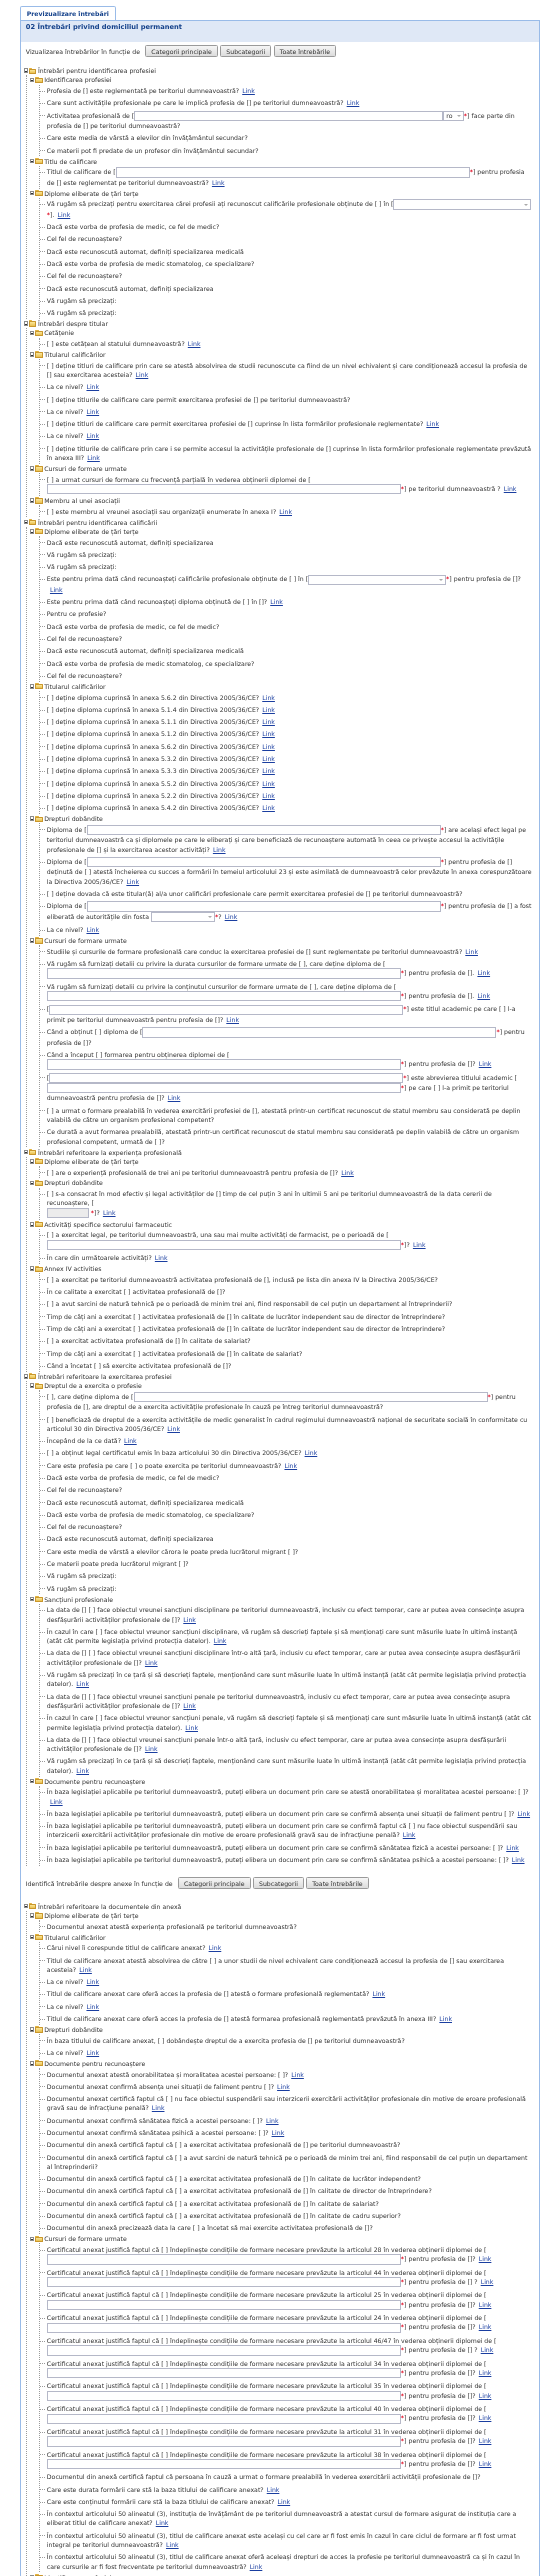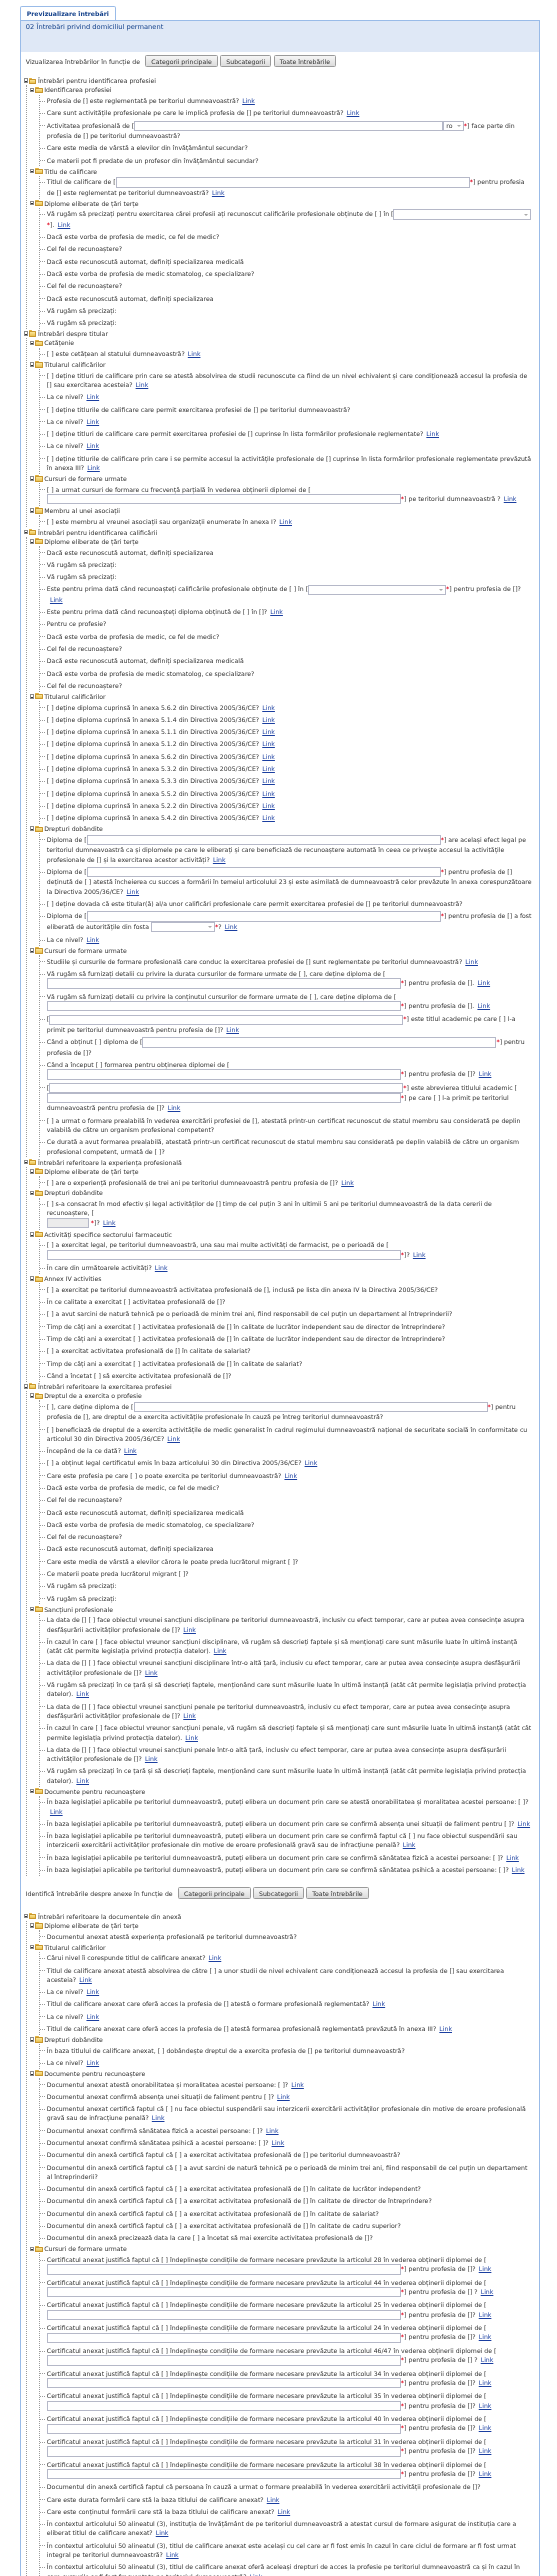--- a/index.html
+++ b/index.html
@@ -1,21 +1,21 @@
 <!DOCTYPE html>
 <html style="font-size:8.2px"><head>
 <meta charset="utf-8">
 <style>
   html, body { margin: 0; padding: 0; background: #ffffff; }
   body { width: 557px; font-family: "DejaVu Sans", "Liberation Sans", sans-serif; font-size: 6.2px; color: #333333; }
   .page { padding: 6.2px 17px 10.3px 19.6px; }
   .tab-strip { height: 13.4px; position: relative; }
   .tab { position: absolute; left: 0; top: 0; height: 13px; padding: 0 6.2px; border: 0.5px solid #99bbe8; border-bottom: none; border-radius: 2.1px 2.1px 0 0; background: #ffffff; line-height: 13.4px; font-weight: bold; color: #15428b; font-size: 6.2px; z-index: 2; }
   .panel { border: 0.5px solid #99bbe8; background: #fff; padding: 0 0 7.2px 0; }
-  .panel-header { background: #dfe8f6; height: 31px; line-height: 13px; padding-left: 5.2px; font-weight: normal; color: #15428b; font-size: 6.7px; }
+  .panel-header { background: #dfe8f6; height: 21px; line-height: 13px; padding-left: 5.2px; font-weight: bold; color: #15428b; font-size: 6.7px; }
   .view-bar { padding: 3.6px 5.2px; display: flex; align-items: center; gap: 2.1px; font-size: 6.2px; }
   .view-bar .lbl { margin-right: 3.1px; }
   .btn { font-family: "DejaVu Sans", "Liberation Sans", sans-serif; font-size: 6.2px; color: #333; background: linear-gradient(#f6f6f6, #dcdcdc); border: 0.5px solid #9a9a9a; border-radius: 1.5px; padding: 1.5px 5.2px; height: 12px; cursor: pointer; }
   .tree { padding: 5.2px 5.2px 0 3.1px; }
   .node { position: relative; }
   .folder-row { display: flex; align-items: center; height: 9.3px; white-space: nowrap; }
   .toggle { width: 4.6px; height: 4.6px; border: 0.5px solid #8c8c8c; background: #fff; position: relative; margin-right: 0.5px; flex: none; box-sizing: border-box; }
   .toggle::after { content: ""; position: absolute; left: 0.5px; right: 0.5px; top: 1.5px; height: 0.5px; background: #333; }
   .folder-icon { width: 8.2px; height: 6.2px; position: relative; margin-right: 1px; flex: none; }
   .folder-icon::before { content: ""; position: absolute; left: 0; top: 0; width: 3.6px; height: 1.5px; background: #e2b23c; border-radius: 0.5px 0.5px 0 0; }

